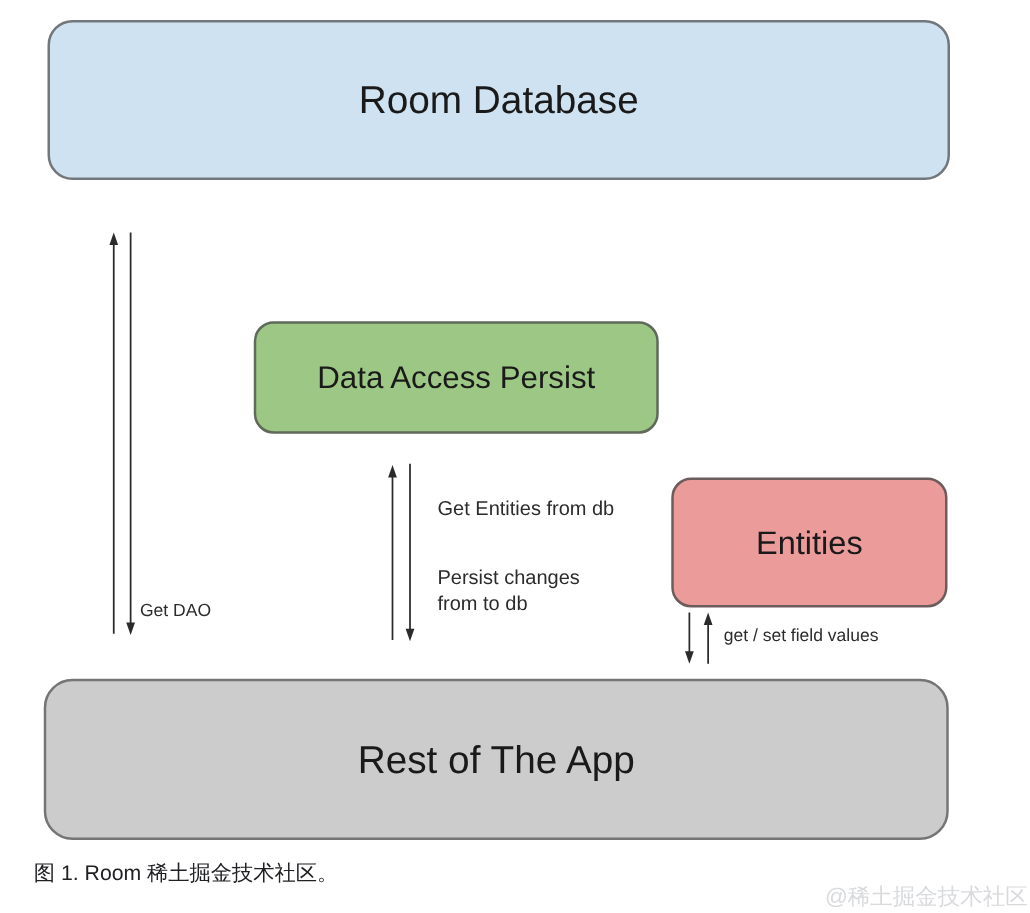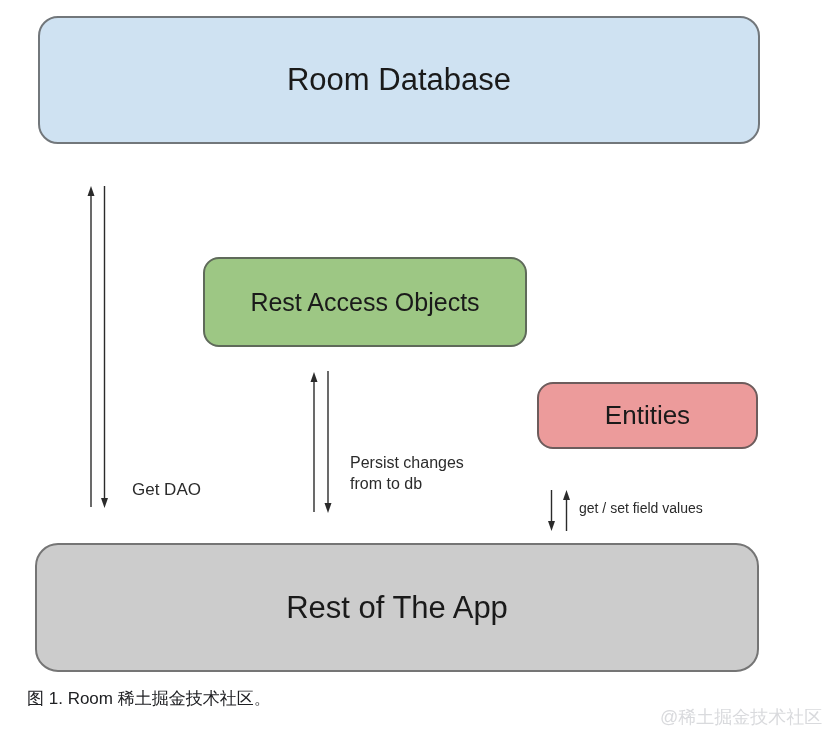--- a/index.html
+++ b/index.html
@@ -27,39 +27,39 @@
   }
   .box-room {
     left: 38px; top: 16px; width: 722px; height: 128px;
     border-radius: 20px; font-size: 31px; align-items: center;
   }
   .box-dao {
     left: 203px; top: 257px; width: 324px; height: 90px;
     border-radius: 16px; font-size: 25px; border-color: #5f6a5a;
   }
   .box-entities {
-    left: 537px; top: 382px; width: 221px; height: 67px;
+    left: 537px; top: 382px; width: 221px; height: 104px;
     border-radius: 16px; font-size: 26px; border-color: #6d5c5c;
   }
   .box-rest {
     left: 35px; top: 543px; width: 724px; height: 129px;
     border-radius: 23px; font-size: 31px; border-color: #757575;
   }
   .arrow-layer {
     position: absolute;
     left: 0; top: 0;
     width: 824px; height: 730px;
     pointer-events: none;
   }
   .arrow-label {
     position: absolute;
     color: #2b2b2b;
     white-space: nowrap;
   }
-  .lbl-get-dao    { left: 132px; top: 480px; font-size: 17px; }
+  .lbl-get-dao    { left: 112px; top: 480px; font-size: 14px; }
   .lbl-get-entities { left: 350px; top: 399px; font-size: 16px; }
   .lbl-persist    { left: 350px; top: 452px; font-size: 16px; width: 140px;
                     white-space: normal; line-height: 21px; }
   .lbl-get-set    { left: 579px; top: 500px; font-size: 14px; }
   .caption {
     position: absolute;
     left: 27px; top: 687px;
     font-size: 17px;
     color: #202124;
   }
@@ -75,21 +75,21 @@
 </head>
 <body>
 
 <div class="stage">
 
   <div class="box box-room" style="background-color: rgb(207, 226, 242);">
     <span>Room Database</span>
   </div>
 
   <div class="box box-dao" style="background-color: rgb(157, 199, 132);">
-    <span>Rest Access Objects</span>
+    <span>Data Access Persist</span>
   </div>
 
   <div class="box box-entities" style="background-color: rgb(236, 155, 155);">
     <span>Entities</span>
   </div>
 
   <div class="box box-rest" style="background-color: rgb(204, 204, 204);">
     <span>Rest of The App</span>
   </div>
 
@@ -115,20 +115,21 @@
       <polygon points="551.5,531 548,521 555,521" stroke="none"></polygon>
     </g>
     <g stroke="#2b2b2b" fill="#2b2b2b" stroke-width="1.4">
       <line x1="566.5" y1="531" x2="566.5" y2="498"></line>
       <polygon points="566.5,490 563,500 570,500" stroke="none"></polygon>
     </g>
   </svg>
 
   <div class="arrow-label lbl-get-dao">Get DAO</div>
 
+  <div class="arrow-label lbl-get-entities">Get Entities from db</div>
 
   <div class="arrow-label lbl-persist">Persist changes from to db</div>
 
   <div class="arrow-label lbl-get-set">get / set field values</div>
 
   <div class="caption">
     <span class="caption-prefix">图 1.</span><span> Room 稀土掘金技术社区。</span>
   </div>
 
   <div class="watermark">@稀土掘金技术社区</div>

